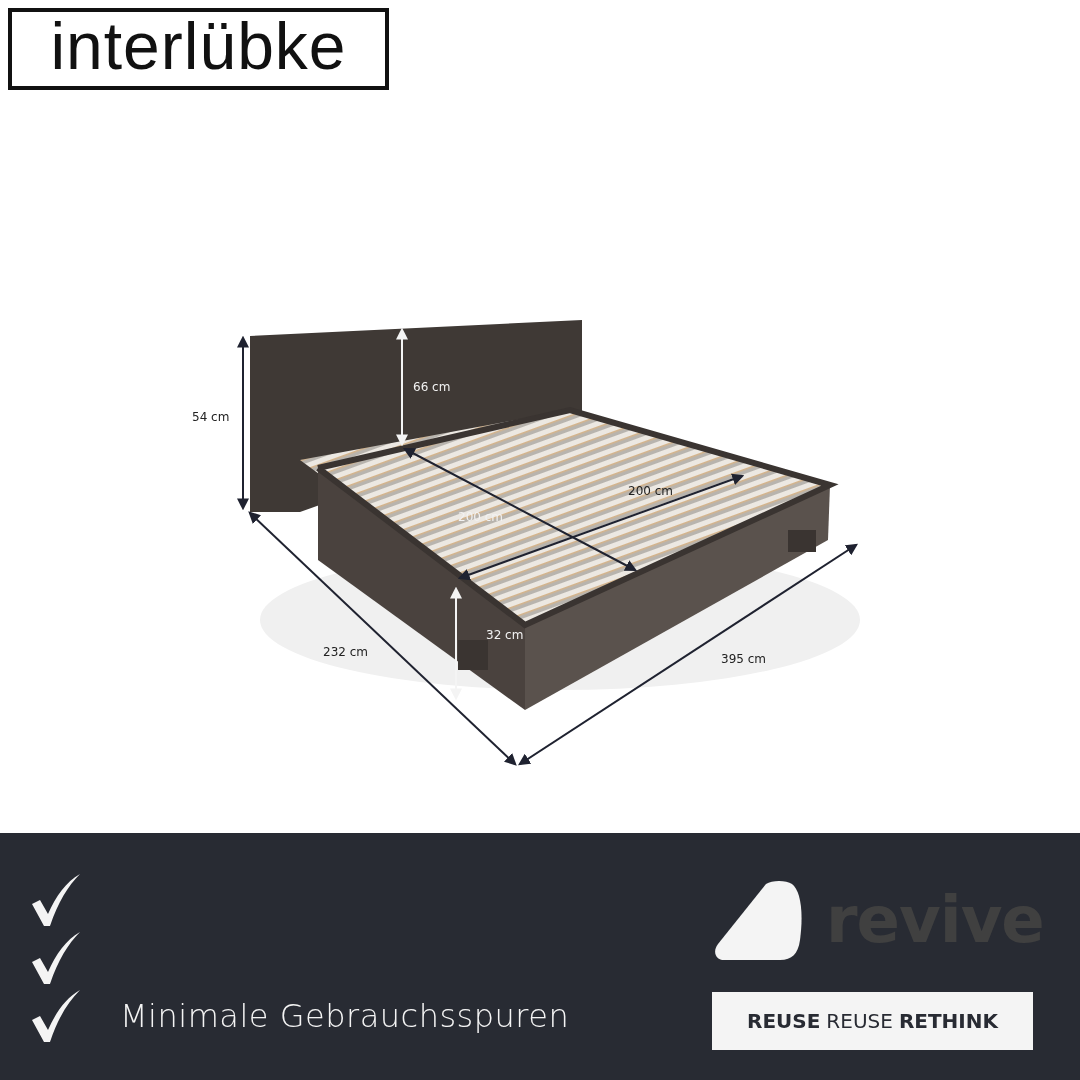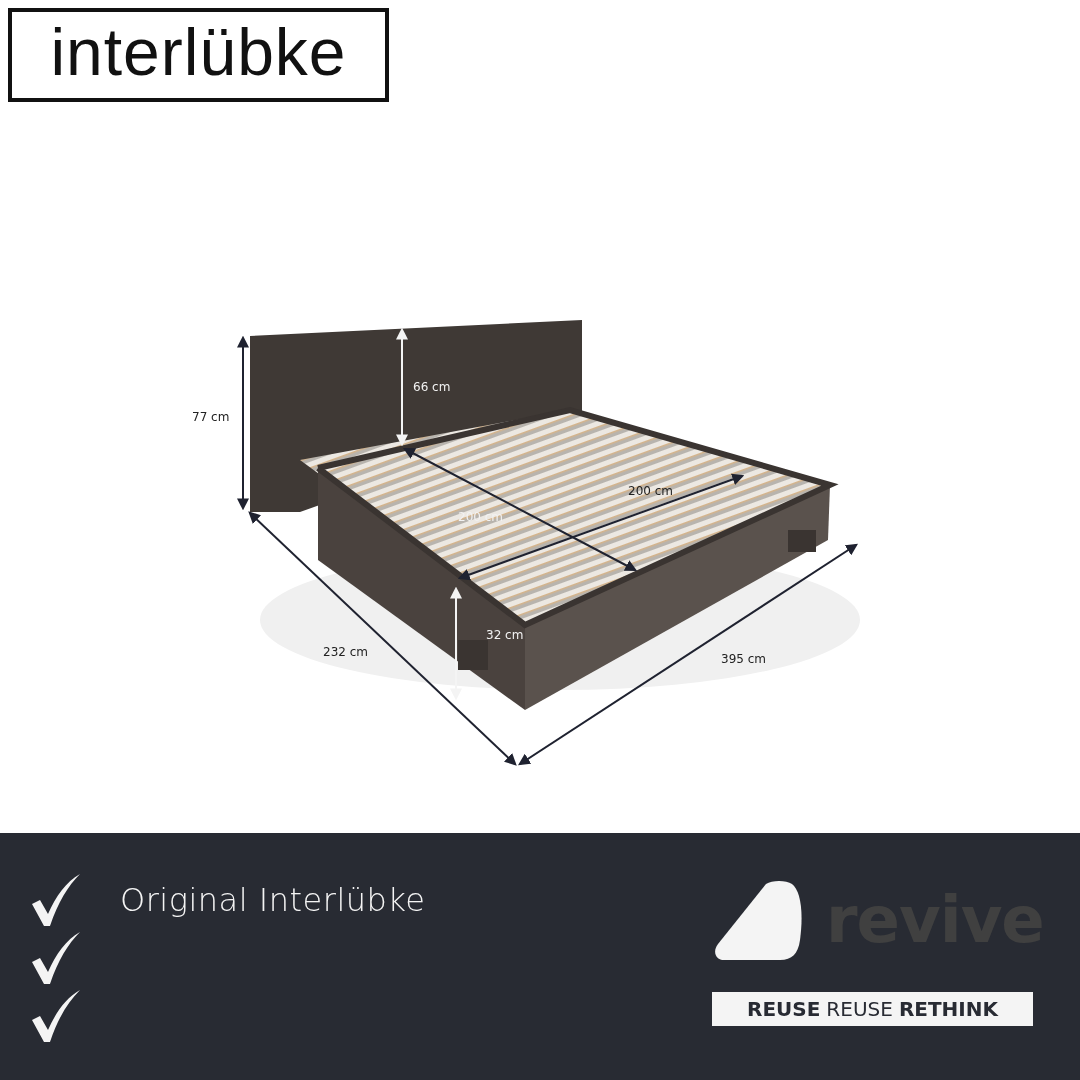--- a/index.html
+++ b/index.html
@@ -1,27 +1,27 @@
 <!DOCTYPE html>
 <html><head>
 <meta charset="utf-8">
 <style>
   html, body { margin:0; padding:0; }
   body { width:1080px; height:1080px; background:#ffffff; position:relative; overflow:hidden; font-family:"Liberation Sans", sans-serif; }
-  .brand-box { position:absolute; left:8px; top:8px; width:381px; height:94px; border:4px solid #111; box-sizing:border-box; display:flex; align-items:center; justify-content:center; }
+  .brand-box { position:absolute; left:8px; top:8px; width:381px; height:82px; border:4px solid #111; box-sizing:border-box; display:flex; align-items:center; justify-content:center; }
   .brand-text { font-family:"Liberation Sans", sans-serif; font-size:66px; color:#111; letter-spacing:1px; line-height:1; margin-top:-6px; }
   .scene { position:absolute; left:0; top:300px; width:1080px; height:480px; }
   .dim-label { position:absolute; font-family:"DejaVu Sans", sans-serif; font-weight:normal; font-size:12px; color:#222; white-space:nowrap; }
   .dim-label.light { color:#f2f2f2; }
   .footer { position:absolute; left:0; top:833px; width:1080px; height:247px; background:#282b33; }
   .feature { position:absolute; left:28px; display:flex; align-items:center; height:56px; }
   .feature svg { width:56px; height:56px; }
   .feature-text { margin-left:36px; font-family:"DejaVu Sans", sans-serif; font-weight:300; font-size:32px; color:#f4f4f4; letter-spacing:0.5px; }
   .revive-word { position:absolute; left:826px; top:888px; font-family:"DejaVu Sans", sans-serif; font-weight:bold; font-size:64px; color:#404040; letter-spacing:-1px; line-height:1; }
-  .tagline-box { position:absolute; left:712px; top:992px; width:321px; height:34px; background:#f4f4f4; display:flex; align-items:center; justify-content:center; font-family:"DejaVu Sans", sans-serif; font-size:20px; color:#282b33; white-space:nowrap; }
+  .tagline-box { position:absolute; left:712px; top:992px; width:321px; height:58px; background:#f4f4f4; display:flex; align-items:center; justify-content:center; font-family:"DejaVu Sans", sans-serif; font-size:20px; color:#282b33; white-space:nowrap; }
   .tagline-box b { font-weight:bold; }
   .tagline-box span.sp { display:inline-block; width:6px; }
 </style>
 </head>
 <body>
 
 <div class="brand-box">
   <span class="brand-text">interlübke</span>
 </div>
 
@@ -58,46 +58,46 @@
 
     <line x1="243" y1="338" x2="243" y2="508" stroke="#1f2230" stroke-width="2" marker-start="url(#arr)" marker-end="url(#arr)"></line>
     <line x1="402" y1="330" x2="402" y2="444" stroke="#f4f4f4" stroke-width="2" marker-start="url(#arrw)" marker-end="url(#arrw)"></line>
     <line x1="405" y1="449" x2="635" y2="570" stroke="#1f2230" stroke-width="2" marker-start="url(#arr)" marker-end="url(#arr)"></line>
     <line x1="460" y1="578" x2="742" y2="476" stroke="#1f2230" stroke-width="2" marker-start="url(#arr)" marker-end="url(#arr)"></line>
     <line x1="456" y1="589" x2="456" y2="698" stroke="#f4f4f4" stroke-width="2" marker-start="url(#arrw)" marker-end="url(#arrw)"></line>
     <line x1="250" y1="513" x2="515" y2="764" stroke="#1f2230" stroke-width="2" marker-start="url(#arr)" marker-end="url(#arr)"></line>
     <line x1="520" y1="764" x2="856" y2="545" stroke="#1f2230" stroke-width="2" marker-start="url(#arr)" marker-end="url(#arr)"></line>
   </svg>
 
-  <span class="dim-label" style="left:192px;top:110px;">77 cm</span>
+  <span class="dim-label" style="left:192px;top:110px;">54 cm</span>
   <span class="dim-label light" style="left:413px;top:80px;">66 cm</span>
   <span class="dim-label light" style="left:458px;top:210px;">200 cm</span>
   <span class="dim-label" style="left:628px;top:184px;">200 cm</span>
   <span class="dim-label light" style="left:486px;top:328px;">32 cm</span>
   <span class="dim-label" style="left:323px;top:345px;text-align:right;">232 cm</span>
   <span class="dim-label" style="left:721px;top:352px;">395 cm</span>
 </div>
 
 <div class="footer"></div>
 
 <div class="feature" style="top:872px;">
   <svg viewBox="0 0 56 56">
       <path d="M4,32 L12,28 L20,42 C28,24 38,10 52,2 C40,14 30,30 22,54 L16,54 Z" fill="#f4f4f4"></path>
     </svg>
-  <span class="feature-text">Original Interlübke</span>
 </div>
 <div class="feature" style="top:930px;">
   <svg viewBox="0 0 56 56">
       <path d="M4,32 L12,28 L20,42 C28,24 38,10 52,2 C40,14 30,30 22,54 L16,54 Z" fill="#f4f4f4"></path>
     </svg>
 </div>
 <div class="feature" style="top:988px;">
   <svg viewBox="0 0 56 56">
       <path d="M4,32 L12,28 L20,42 C28,24 38,10 52,2 C40,14 30,30 22,54 L16,54 Z" fill="#f4f4f4"></path>
     </svg>
+  <span class="feature-text">Minimale Gebrauchsspuren</span>
 </div>
 
 <svg style="position:absolute;left:714px;top:880px;" width="90" height="82" viewBox="0 0 90 82">
   <path d="M52,4 C58,0 72,0 78,4 C86,10 90,30 86,60 C84,74 78,80 66,80 L10,80 C2,80 -2,72 4,64 Z" fill="#f4f4f4"></path>
 </svg>
 <span class="revive-word">revive</span>
 <div class="tagline-box">
   <b>REUSE</b>
     <span class="sp"></span>
   <span>REUSE</span>

